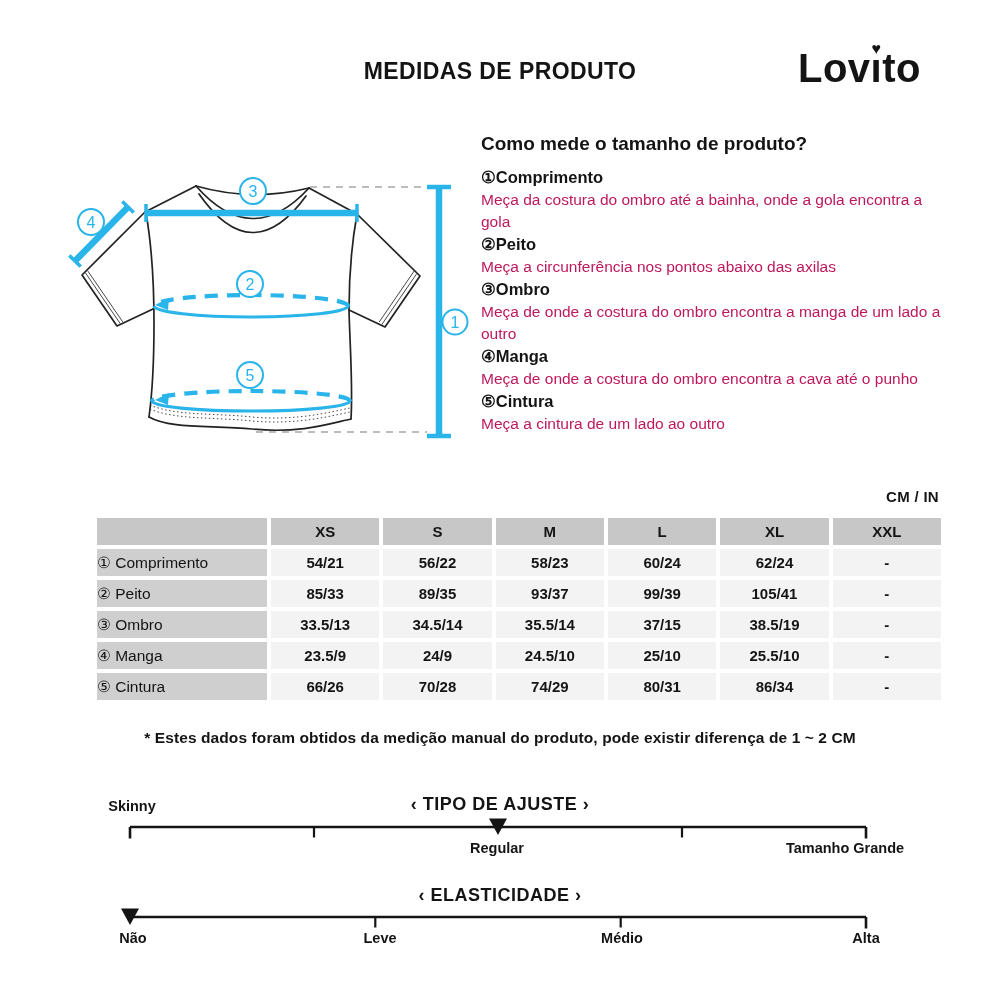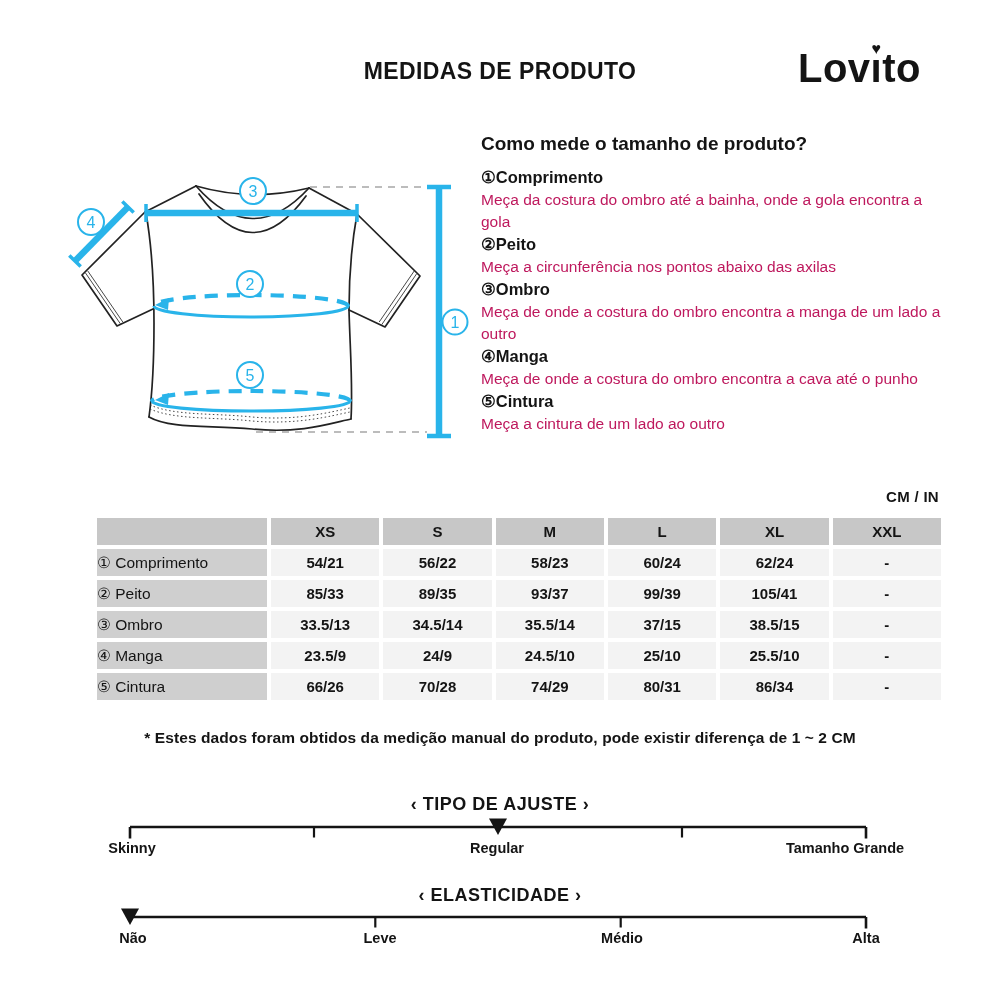--- a/index.html
+++ b/index.html
@@ -179,21 +179,21 @@
           <td class="value">99/39</td>
           <td class="value">105/41</td>
           <td class="value">-</td>
         </tr>
         <tr>
           <td class="row-label">③ Ombro</td>
           <td class="value">33.5/13</td>
           <td class="value">34.5/14</td>
           <td class="value">35.5/14</td>
           <td class="value">37/15</td>
-          <td class="value">38.5/15</td>
+          <td class="value">38.5/19</td>
           <td class="value">-</td>
         </tr>
         <tr>
           <td class="row-label">④ Manga</td>
           <td class="value">23.5/9</td>
           <td class="value">24/9</td>
           <td class="value">24.5/10</td>
           <td class="value">25/10</td>
           <td class="value">25.5/10</td>
           <td class="value">-</td>
@@ -225,20 +225,20 @@
   <div class="scale-title" id="ela-title">‹ ELASTICIDADE ›</div>
   <svg class="scale-svg" id="ela-svg" viewBox="0 0 810 28">
     <g stroke="#141414" fill="none">
       <path d="M25,14 L761,14" stroke-width="2.6"></path>
       <path d="M761,14 L761,25.5" stroke-width="2.6"></path>
       <path d="M270.3,14 L270.3,24.5 M515.7,14 L515.7,24.5" stroke-width="2.2"></path>
     </g>
     <path d="M16,5.5 L34,5.5 L25,22 Z" fill="#141414"></path>
   </svg>
 
-<span class="scale-label" style="left: 132px; top: 840px;">Skinny</span>
+<span class="scale-label" style="left: 132px; top: 798px;">Skinny</span>
     <span class="scale-label" style="left: 497px; top: 840px;">Regular</span>
     <span class="scale-label" style="left: 845px; top: 840px;">Tamanho Grande</span>
     <span class="scale-label" style="left: 133px; top: 930px;">Não</span>
     <span class="scale-label" style="left: 380px; top: 930px;">Leve</span>
     <span class="scale-label" style="left: 622px; top: 930px;">Médio</span>
     <span class="scale-label" style="left: 866px; top: 930px;">Alta</span>
   </div>
 
 </body></html>

